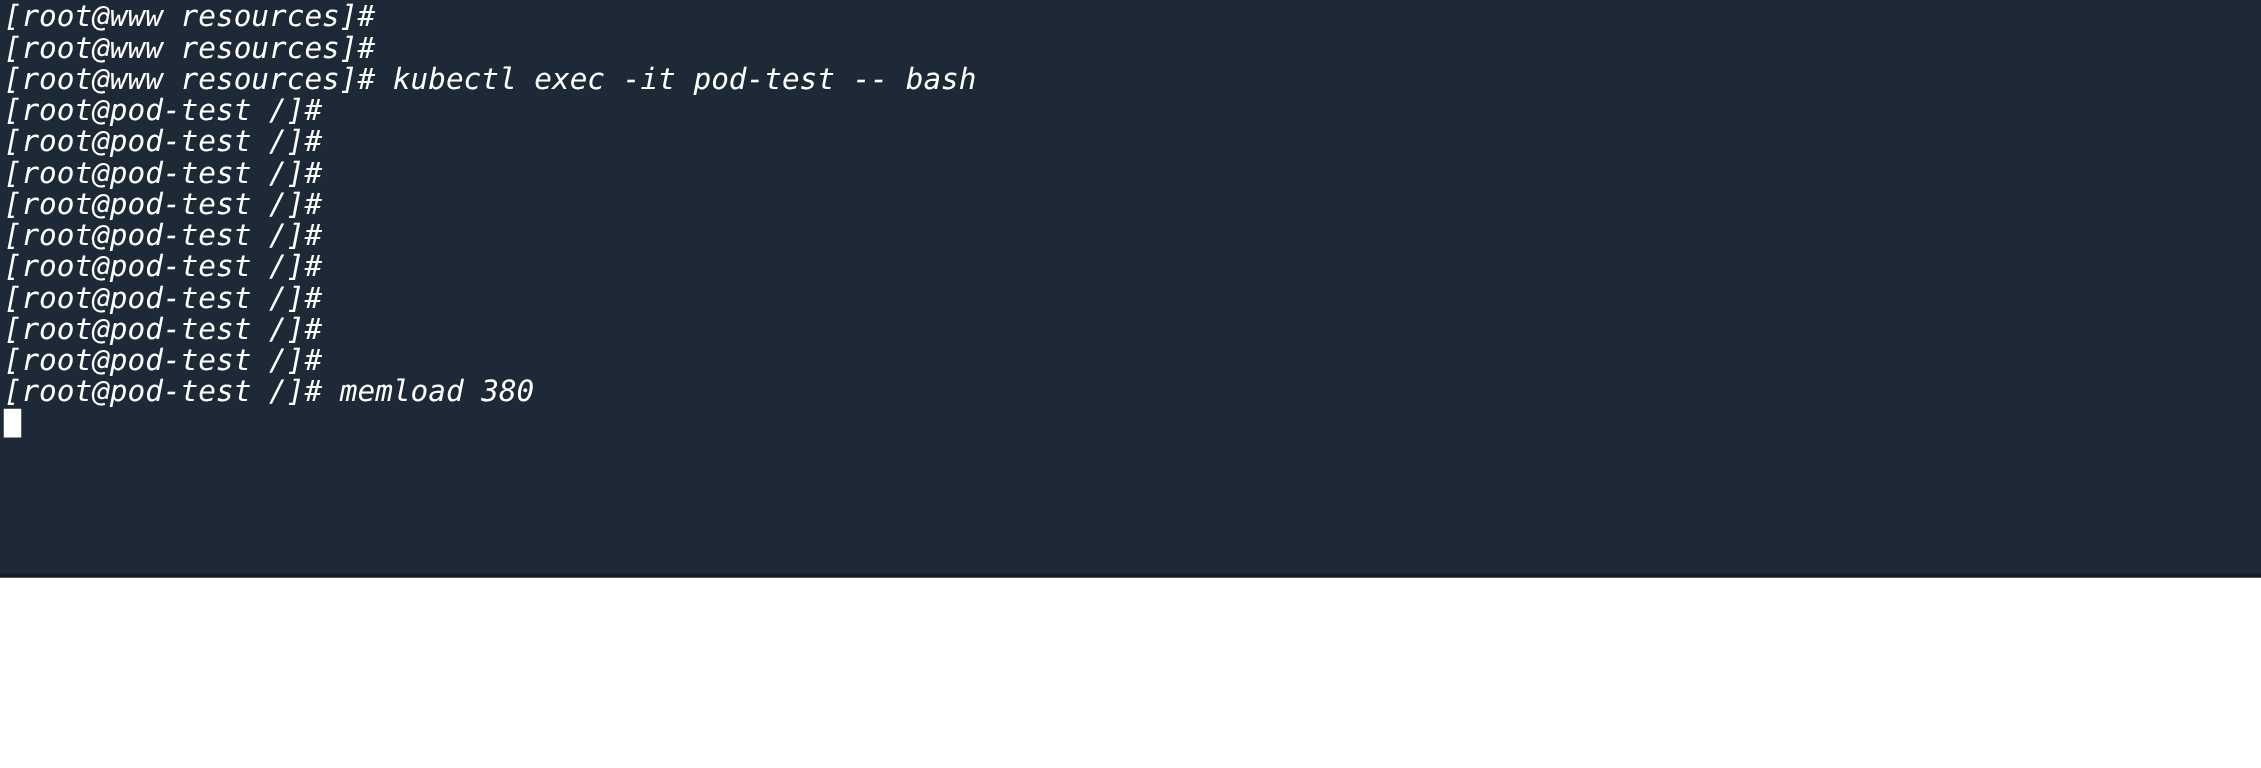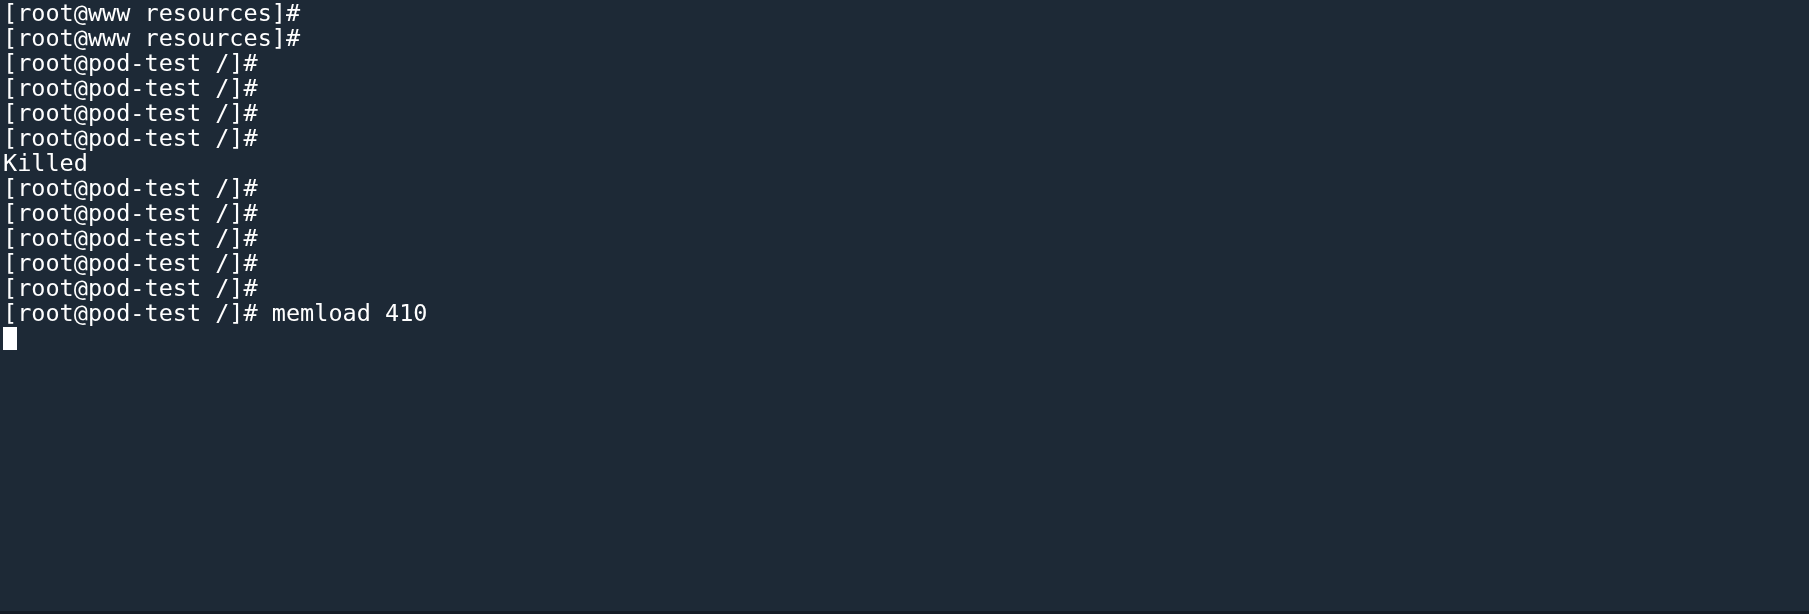--- a/index.html
+++ b/index.html
@@ -6,23 +6,24 @@
   html, body {
     margin: 0;
     padding: 0;
     width: 1809px;
     height: 614px;
     overflow: hidden;
   }
   .terminal {
     position: relative;
     width: 1809px;
-    height: 614px;
+    height: 462px;
     background: var(--term-bg, #1d2936);
     padding: 1px 0 0 3px;
+    font-style: italic;
   }
   .term-output { width: 100%; }
   .term-line {
     font-family: "DejaVu Sans Mono", "Liberation Mono", monospace;
     font-size: 23.5px;
     line-height: 25px;
     height: 25px;
     color: var(--term-fg, #ffffff);
     white-space: pre;
     letter-spacing: 0;
@@ -47,29 +48,29 @@
     background: var(--term-edge, #141b25);
   }
 </style>
 </head>
 <body>
 
 <div class="terminal">
   <div class="term-output" id="term-output">
       <div class="term-line">[root@www resources]#</div>
       <div class="term-line">[root@www resources]#</div>
-      <div class="term-line">[root@pod-test /]#</div>
-      <div class="term-line">[root@pod-test /]#</div>
-      <div class="term-line">[root@pod-test /]#</div>
-      <div class="term-line">[root@pod-test /]#</div>
-      <div class="term-line">Killed</div>
+      <div class="term-line">[root@www resources]# kubectl exec -it pod-test -- bash</div>
       <div class="term-line">[root@pod-test /]#</div>
       <div class="term-line">[root@pod-test /]#</div>
       <div class="term-line">[root@pod-test /]#</div>
       <div class="term-line">[root@pod-test /]#</div>
       <div class="term-line">[root@pod-test /]#</div>
-      <div class="term-line">[root@pod-test /]# memload 410</div>
+      <div class="term-line">[root@pod-test /]#</div>
+      <div class="term-line">[root@pod-test /]#</div>
+      <div class="term-line">[root@pod-test /]#</div>
+      <div class="term-line">[root@pod-test /]#</div>
+      <div class="term-line">[root@pod-test /]# memload 380</div>
     </div>
   <div class="term-line cursor-line">
     <span class="cursor"></span>
   </div>
   <div class="bottom-edge"></div>
 </div>
 
 </body></html>

